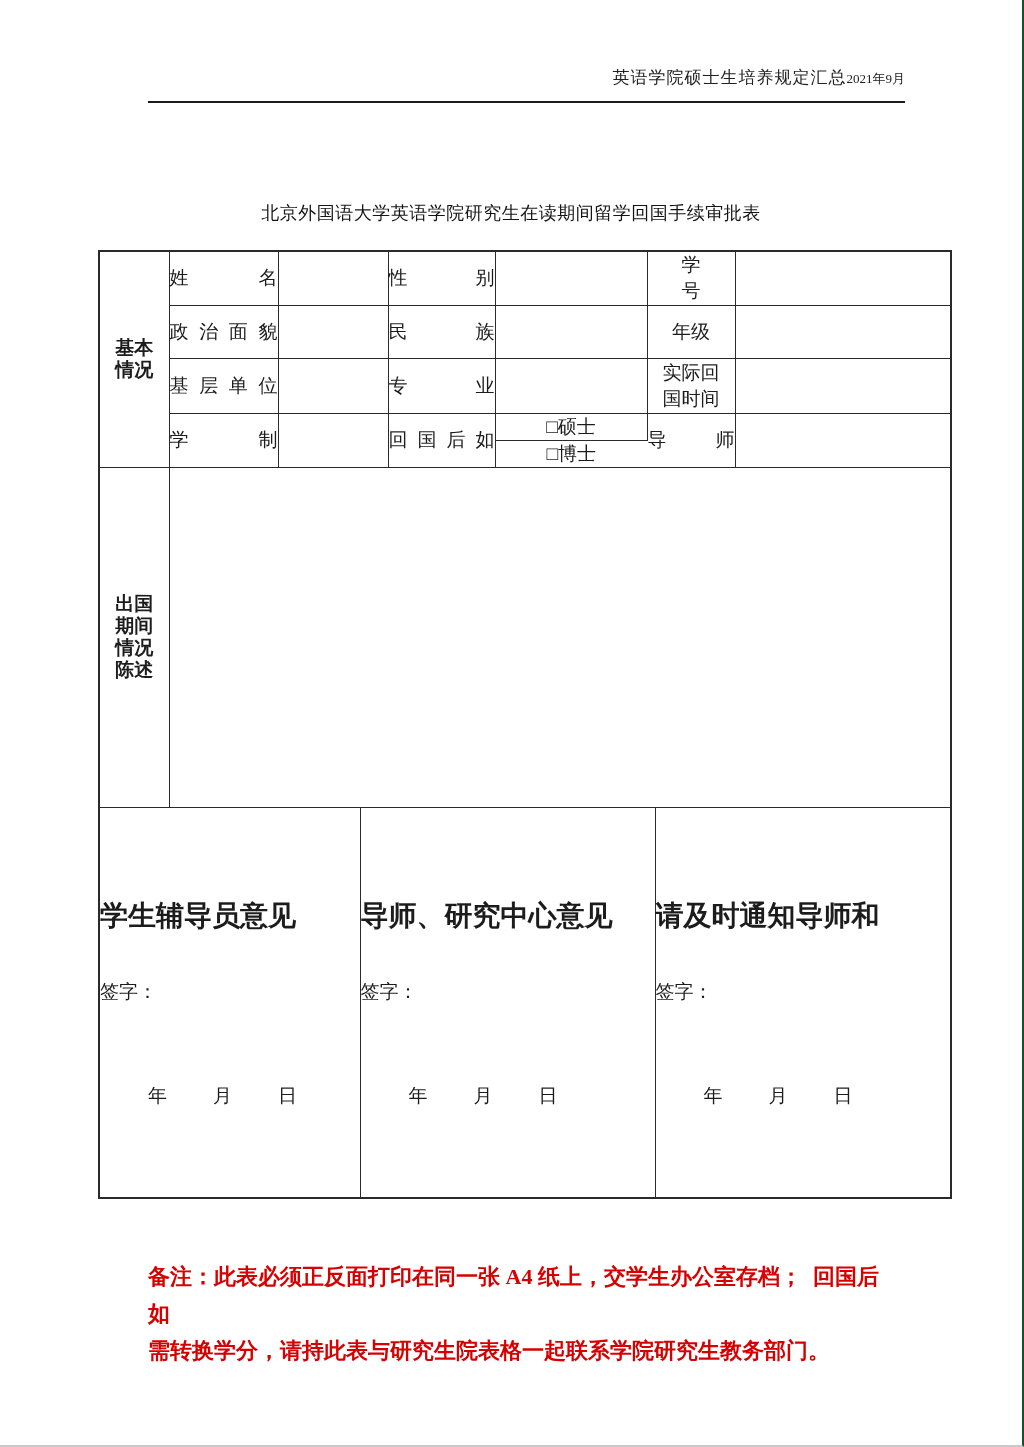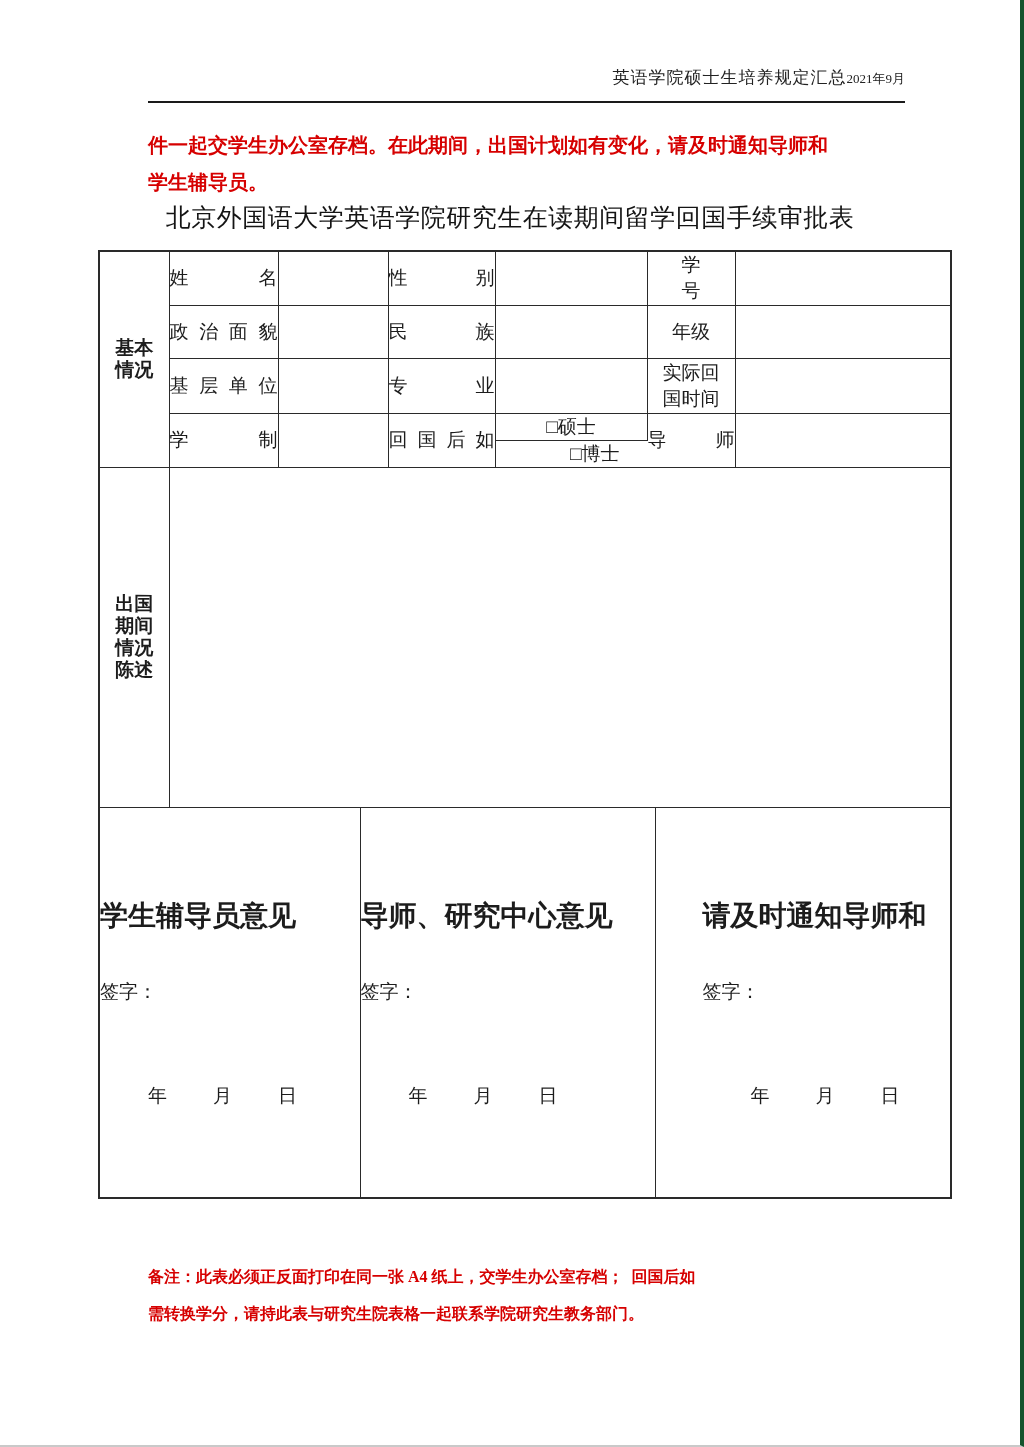--- a/index.html
+++ b/index.html
@@ -2,57 +2,57 @@
 <html><head>
 <meta charset="utf-8">
 <style>
   :root { --red: #d60000; --ink: #1c1c1c; --line: #2a2a2a; }
   * { box-sizing: border-box; }
   html, body { margin: 0; padding: 0; background: #888; }
   .sheet {
     position: relative; width: 1024px; height: 1447px; margin: 0 auto;
     background: #ffffff; overflow: hidden;
     font-family: "Liberation Serif", "DejaVu Serif", serif; color: var(--ink);
-    border-right: 4px solid #14532d; border-bottom: 2px solid #c9c9c9;
+    border-right: 2px solid #14532d; border-bottom: 2px solid #c9c9c9;
   }
   
   .doc-header {
     position: absolute; top: 66px; left: 0; width: 905px;
     text-align: right; font-size: 17px; color: #222; letter-spacing: 1px;
   }
   .doc-header .hdr-small { font-size: 13px; letter-spacing: 0; }
   .rule { position: absolute; top: 101px; left: 148px; width: 757px; height: 2px; background: #1a1a1a; }
   
   .notice-top {
     position: absolute; top: 127px; left: 148px; width: 748px;
     color: var(--red); font-weight: bold; font-size: 20px; line-height: 37px;
     white-space: pre-wrap;
   }
   .notice-bottom {
     position: absolute; top: 1258px; left: 148px; width: 748px;
-    color: var(--red); font-weight: bold; font-size: 16px; line-height: 37px;
+    color: var(--red); font-weight: bold; font-size: 22px; line-height: 37px;
     white-space: pre-wrap;
   }
   
   .form-title {
     position: absolute; top: 201px; left: 0; width: 100%;
     text-align: center; font-family: "Liberation Sans", "DejaVu Sans", sans-serif;
-    font-size: 25px; font-weight: normal; color: #141414; letter-spacing: 0.5px;
+    font-size: 18px; font-weight: normal; color: #141414; letter-spacing: 0.5px;
   }
   
   .form {
     position: absolute; top: 250px; left: 98px; width: 854px;
     border: 2px solid var(--line); background: #fff;
   }
   .form table { border-collapse: collapse; width: 100%; table-layout: fixed; }
   .form td {
     border: 0; border-right: 1px solid var(--line); border-bottom: 1px solid var(--line);
     font-size: 19px; vertical-align: middle; padding: 0;
   }
-  .form td:last-child { border-right: 0; padding-left: 47px; }
+  .form td:last-child { border-right: 0; }
   .t3 td { border-bottom: 0; }
   .sec { font-weight: bold; text-align: center; white-space: pre-line; line-height: 22px; }
   .lab { text-align: center; }
   .spread { text-align: justify; text-align-last: justify; padding: 0 14px; }
   .stack { white-space: pre-line; text-align: center; line-height: 26px; }
   .opt { text-align: center; font-size: 19px; }
   
   .op { vertical-align: top; padding: 60px 8px 0 11px; }
   .op-h { font-weight: bold; font-size: 28px; }
   .op-sign { margin-top: 44px; font-size: 19px; }
@@ -67,22 +67,20 @@
 <body>
 
 <div class="sheet">
 
   <div class="doc-header">
     <span>英语学院硕士生培养规定汇总</span><span class="hdr-small">2021年9月</span>
   </div>
 
   <div class="rule"></div>
 
-  <div class="notice-top">件一起交学生办公室存档。在此期间，出国计划如有变化，请及时通知导师和
-学生辅导员。</div>
 
   <div class="form-title">北京外国语大学英语学院研究生在读期间留学回国手续审批表</div>
 
   <div class="form">
 
     <table class="t1">
       <colgroup>
         <col style="width:69px">
           <col style="width:109px">
           <col style="width:110px">

